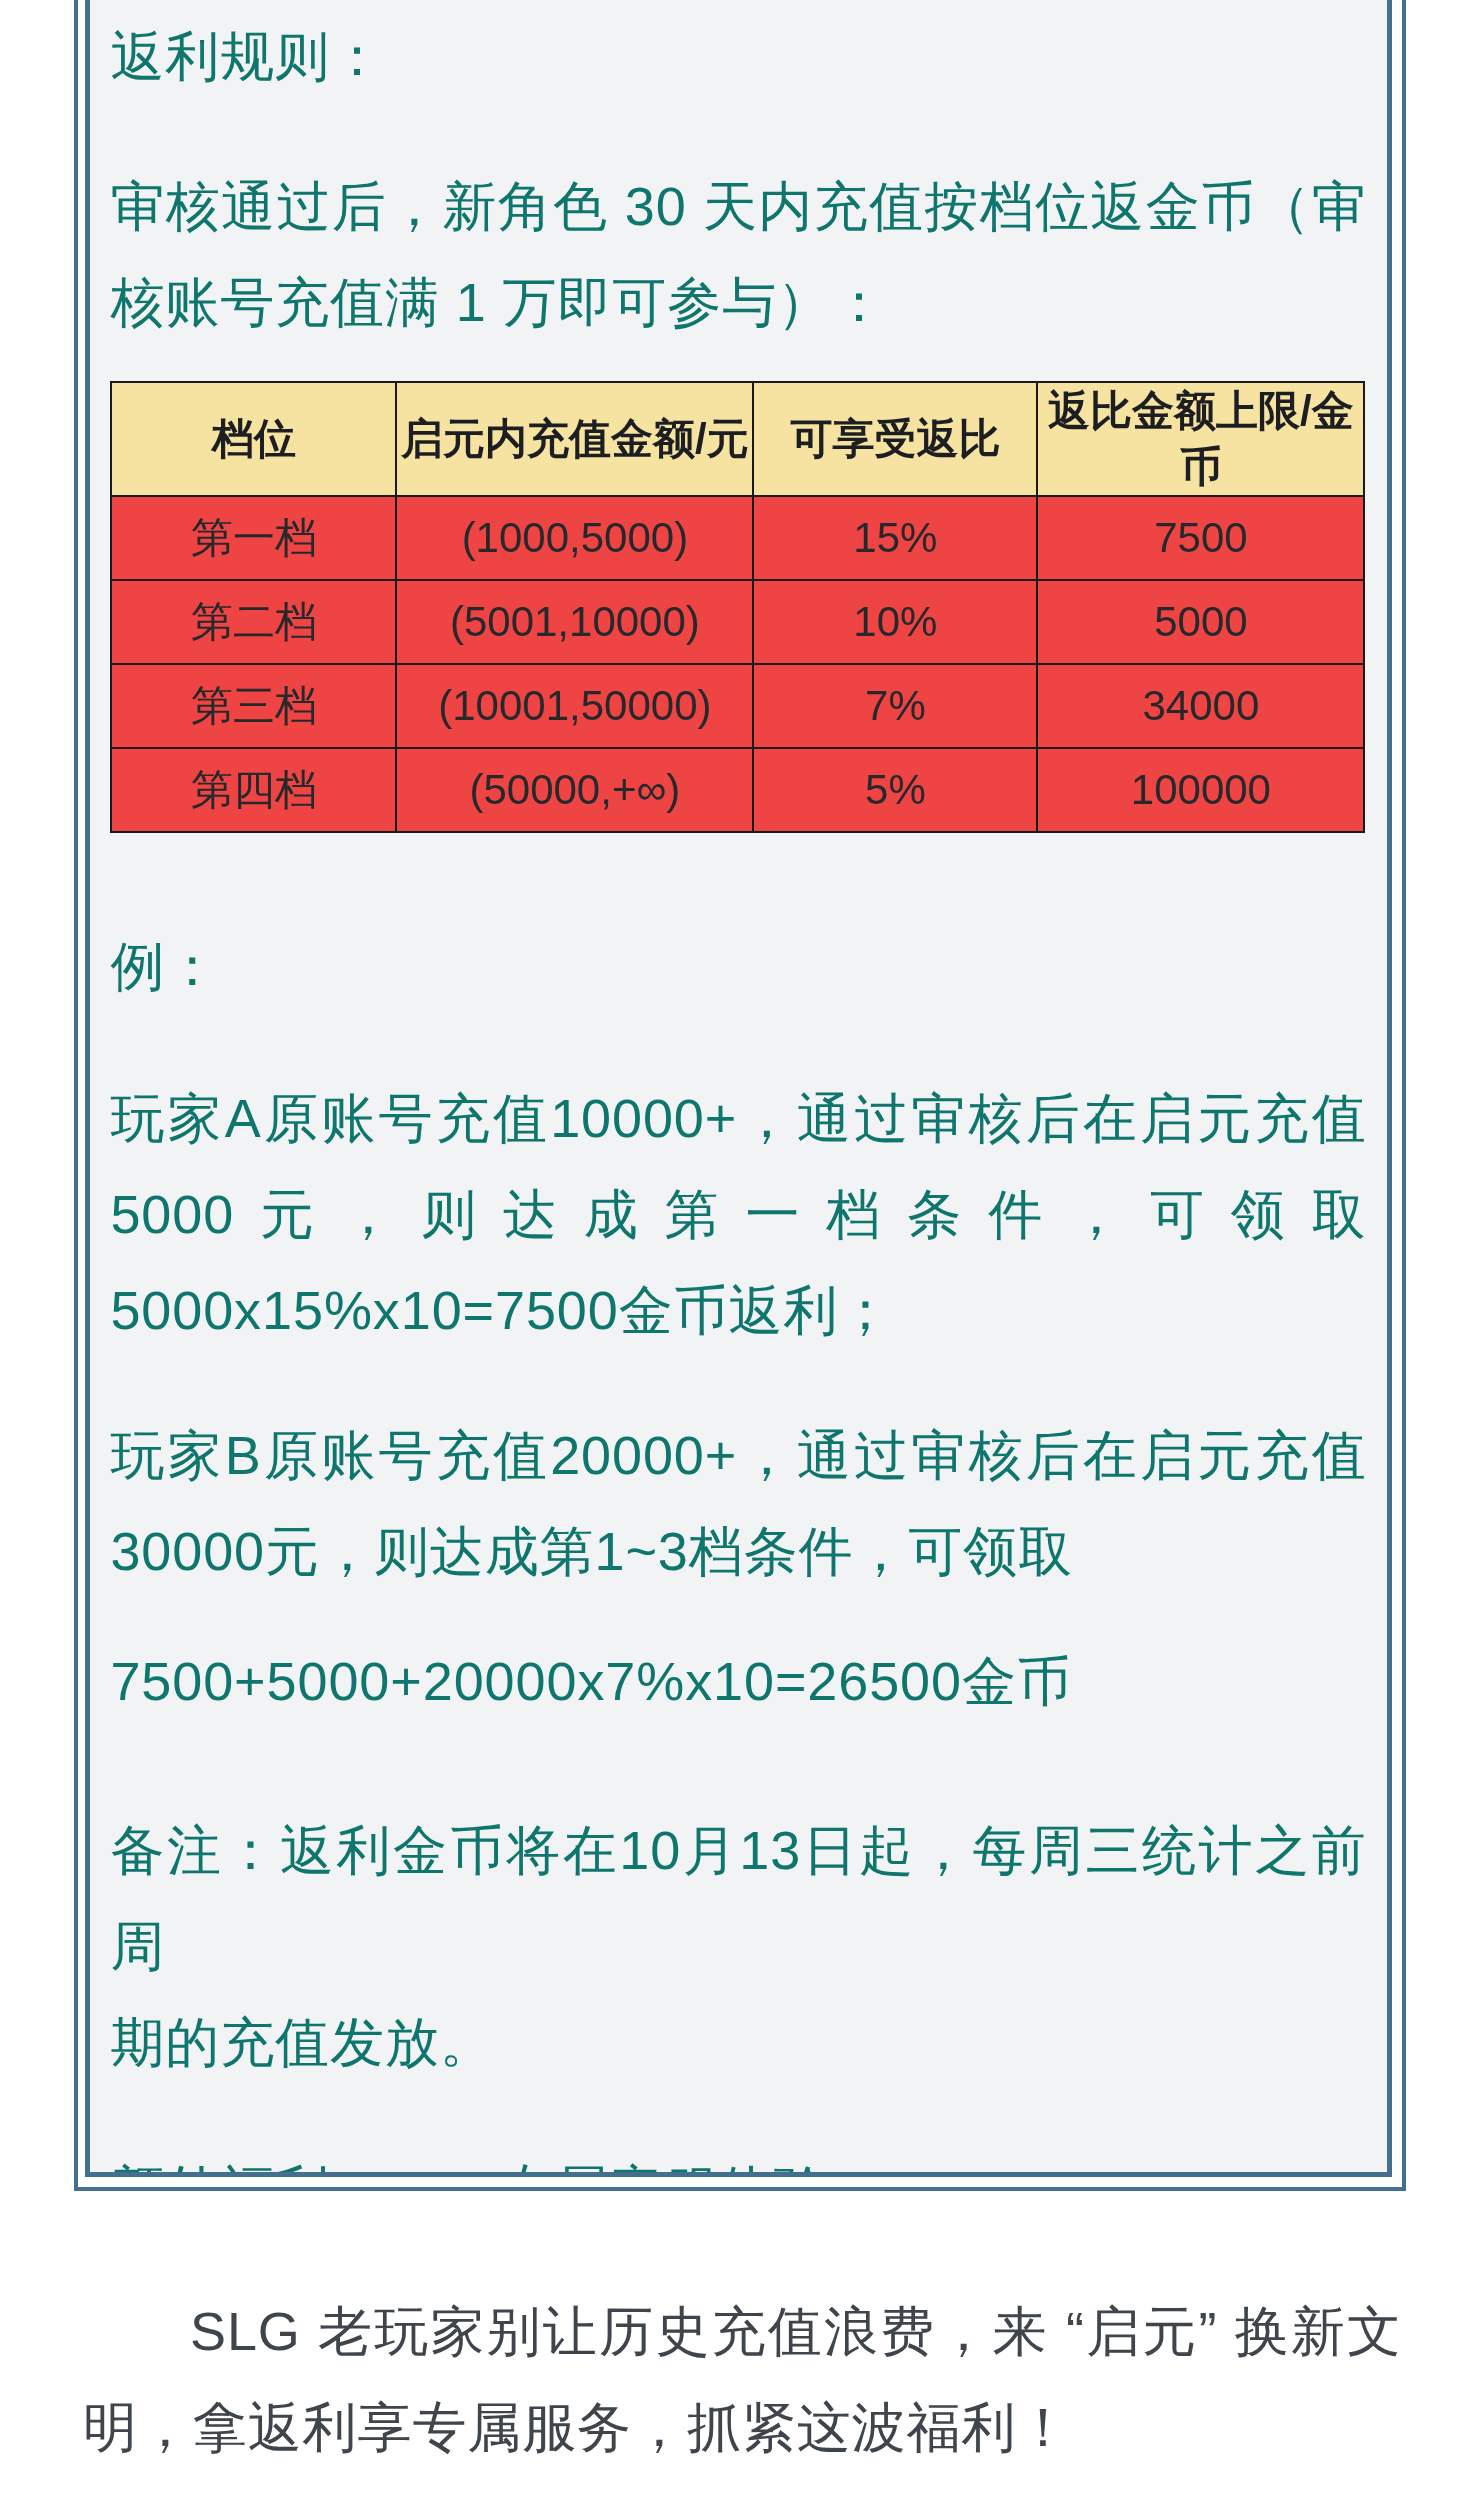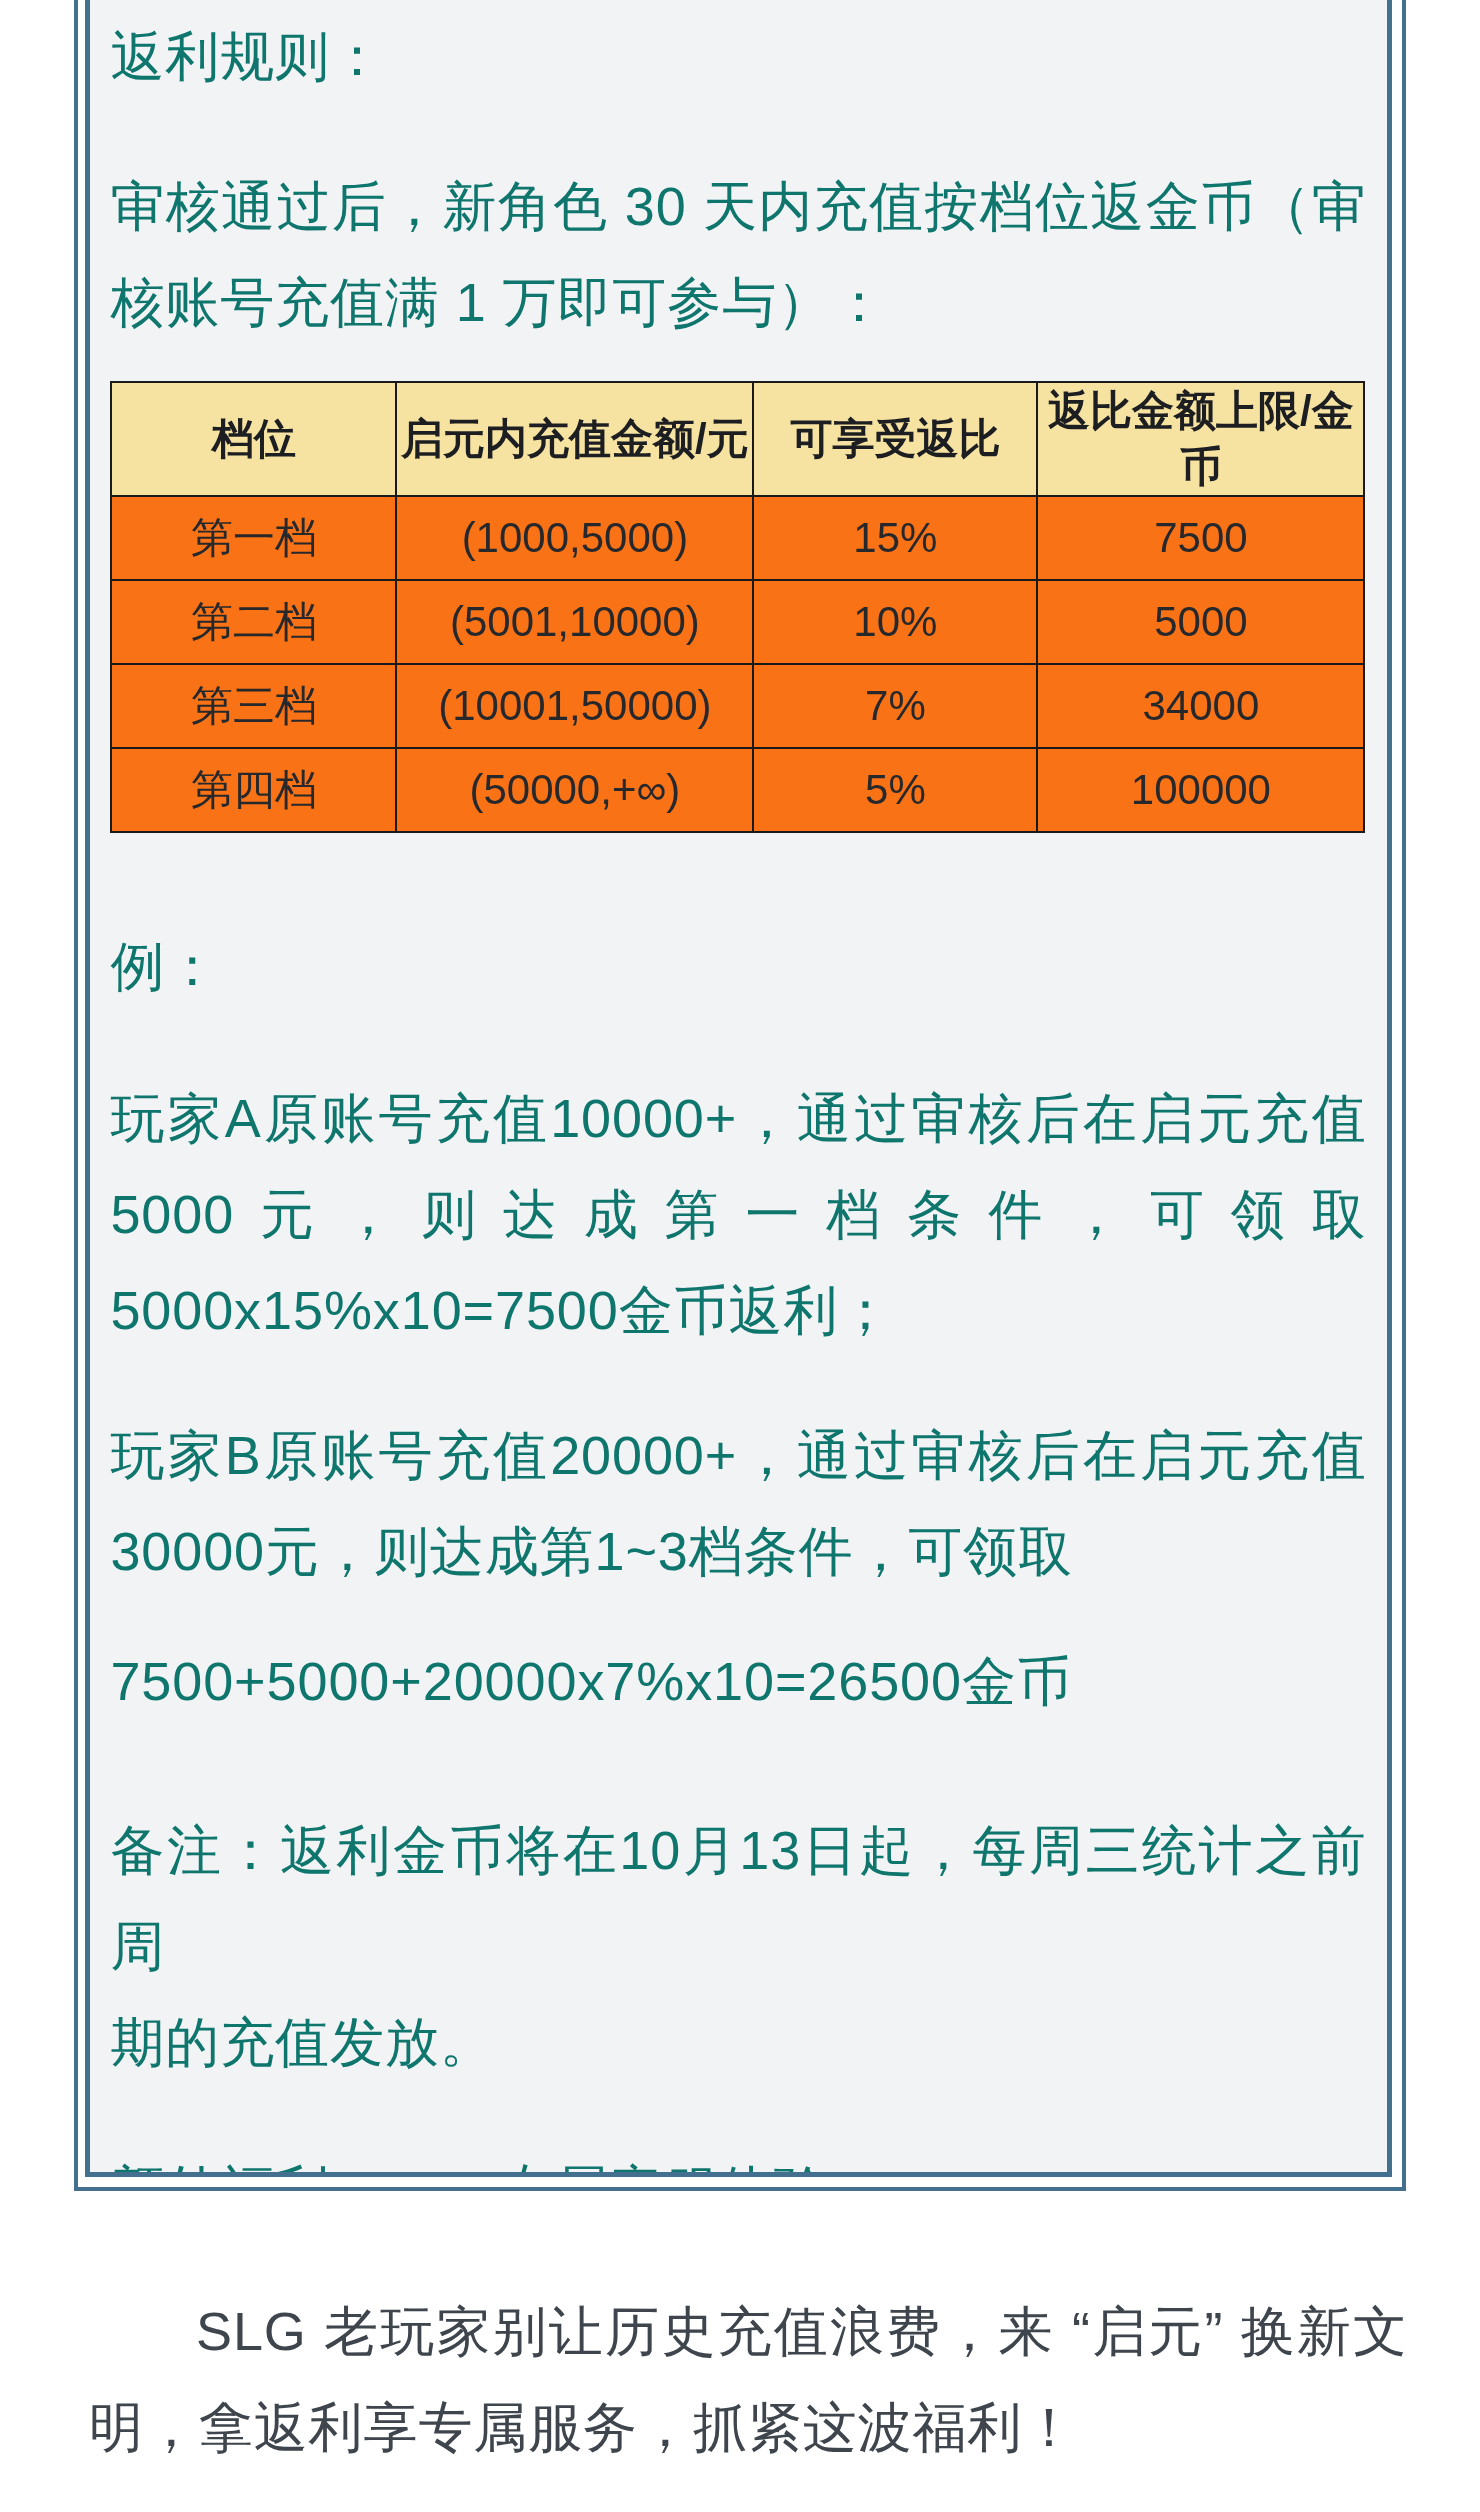--- a/index.html
+++ b/index.html
@@ -26,38 +26,38 @@
   .title{margin-top:31px;}
   .m-intro{margin-top:54px;}
   .m-example{margin-top:85px;}
   .m-pa{margin-top:56px;}
   .m-pb{margin-top:49px;}
   .m-formula{margin-top:34px;}
   .m-note{margin-top:73px;}
   .m-extra{margin-top:52px;}
   table.tiers{
     border-collapse:collapse;table-layout:fixed;width:1253px;margin-top:30.5px;
-    background:#f97316;
+    background:#ef4444;
   }
   table.tiers col.c1{width:285px;}
   table.tiers col.c2{width:357px;}
   table.tiers col.c3{width:284px;}
   table.tiers col.c4{width:327px;}
   table.tiers th,table.tiers td{
     border:2.8px solid #1a1a1a;text-align:center;vertical-align:middle;
     padding:0;
   }
   table.tiers th{
     background:#F6E3A1;color:#1c1e21;font-weight:bold;font-size:42px;height:112px;
   }
   table.tiers td{
     color:#26282B;font-size:42px;font-weight:400;height:82px;margin-left:44px;
   }
   .footer{
-    position:absolute;left:89px;top:2283px;width:1319px;
+    position:absolute;left:83px;top:2283px;width:1319px;
     font-size:54px;line-height:96px;color:#3F454C;letter-spacing:0.9px;
   }
   .footer .indent{text-indent:107px;}
 </style>
 </head>
 <body>
 
 <div class="outer-frame"></div>
 
 <div class="inner-frame">

